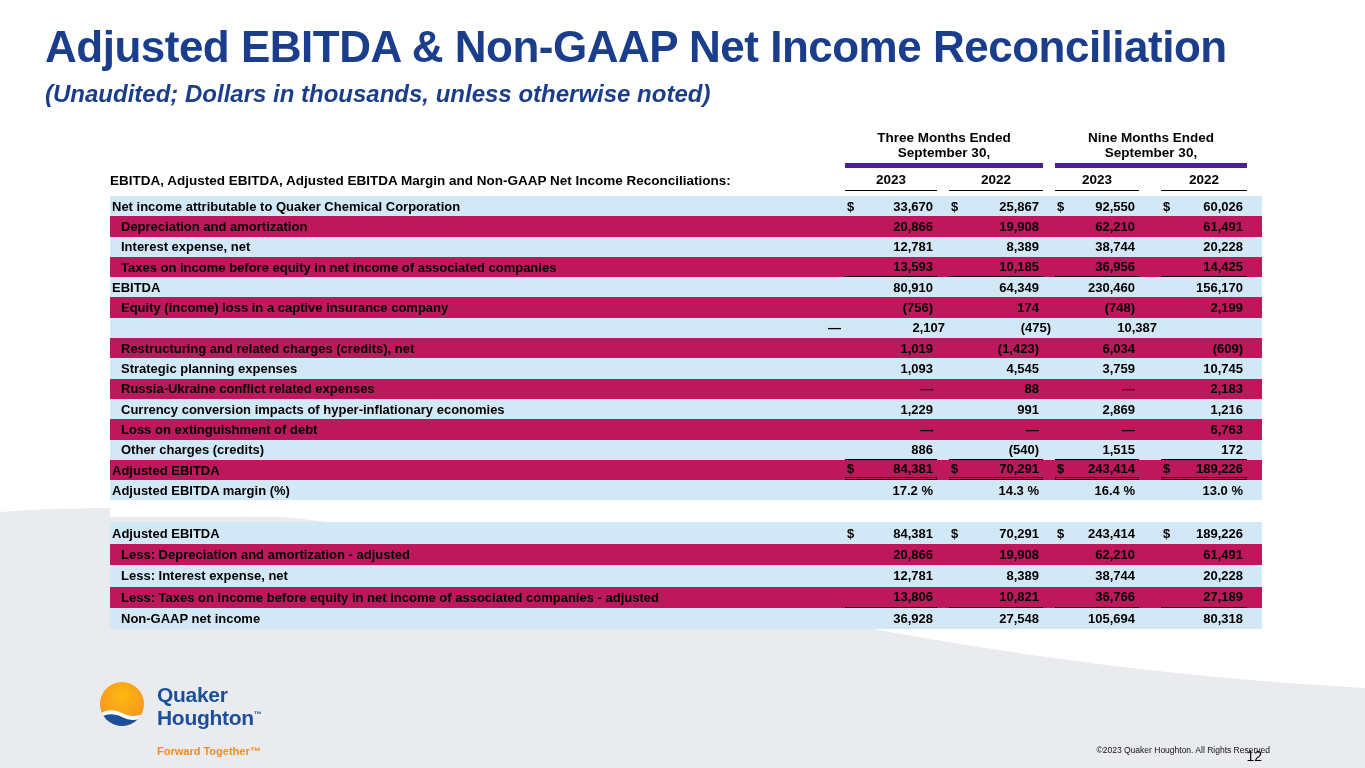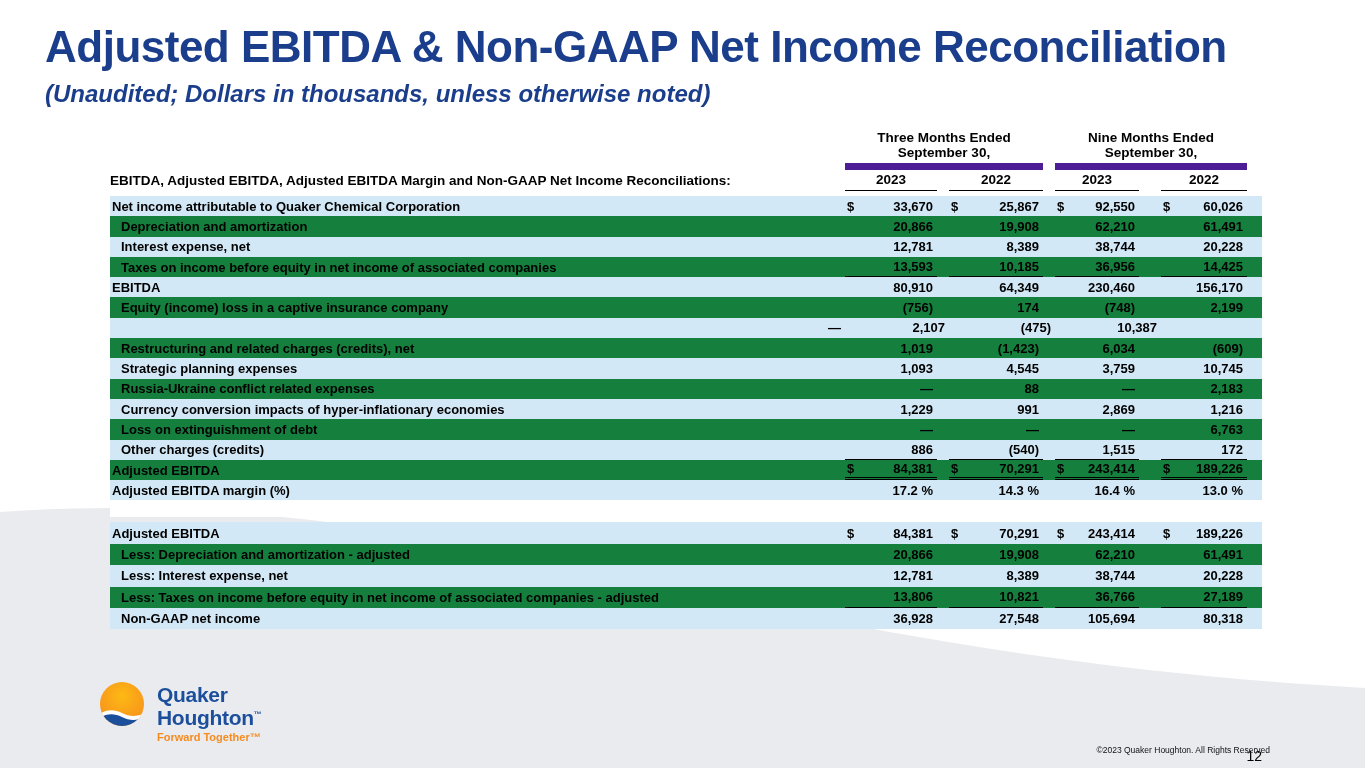--- a/index.html
+++ b/index.html
@@ -30,35 +30,35 @@
     color:var(--navy,#1B3E8C); white-space:nowrap;
   }
 
   
   .tablewrap { position:absolute; left:110px; top:130px; width:1152px; font-size:13px; }
   .grid-row { display:grid; grid-template-columns: 735px 92px 12px 94px 12px 84px 22px 86px 15px; }
   .hrow1 { display:grid; grid-template-columns: 735px 198px 12px 192px 15px; height:34px; }
   .group-head {
     display:flex; flex-direction:column; justify-content:flex-end; align-items:center;
     font-weight:bold; font-size:13.5px; line-height:15px;
-    border-bottom:7px solid #4c1d95; padding-bottom:3px; white-space:nowrap;
+    border-bottom:5px solid #4c1d95; padding-bottom:3px; white-space:nowrap;
   }
   .hrow2 { height:27px; }
   .hlabel {
     display:flex; align-items:flex-end; font-weight:bold; font-size:13.5px;
     padding-bottom:3px; white-space:nowrap; overflow:hidden;
   }
   .yhead {
     display:flex; align-items:flex-end; justify-content:center;
     font-weight:bold; font-size:13.5px; padding-bottom:3px;
     border-bottom:1px solid #000;
   }
 
   .tbody { margin-top:5px;font-weight:bold; }
-  .trow { height:20.3px; background:#15803d; }
+  .trow { height:20.3px; background:#be185d; }
   .s2 .trow { height:21.4px; }
   .trow.shaded { background:var(--row_shade,#D3E8F6); }
   .rlabel {
     display:flex; align-items:center; padding-left:2px;
     white-space:nowrap; overflow:hidden;
   }
   .rlabel.ind1 { padding-left:11px; }
   .cell {
     position:relative; height:100%;
     display:flex; align-items:center; justify-content:flex-end;
@@ -67,21 +67,21 @@
   .cell .dollar { position:absolute; left:2px; }
   .cell.bb { border-bottom:1px solid #000; }
   .cell.dbb { border-bottom:3px double #000; }
   .section-gap { height:17px; background:#ffffff; }
 
   
   .logo { position:absolute; left:98px; top:679px; display:flex; align-items:flex-start; }
   .logo-text { margin-left:9px; padding-top:6px; }
   .logo-line { font-size:21px; line-height:20px; font-weight:bold; color:var(--logo_blue,#1B4E9B); letter-spacing:-0.3px; }
   .logo-line .tm { font-size:8px; vertical-align:super; }
-  .logo-tagline { margin-top:3px; font-size:11px; font-weight:bold; color:var(--orange,#F68B1F); }
+  .logo-tagline { margin-top:17px; font-size:11px; font-weight:bold; color:var(--orange,#F68B1F); }
   .page-num { position:absolute; right:103px; top:748px; font-size:14px; color:#000; }
   .copyright { position:absolute; right:95px; top:745px; font-size:8.5px; color:#111; }
 </style>
 </head>
 <body>
 
 <div class="slide">
 
   <svg class="wave" viewBox="0 0 1365 280" preserveAspectRatio="none" aria-hidden="true">
     <path d="M0,24 C220,8 420,40 700,105 C950,163 1180,190 1365,200 L1365,280 L0,280 Z"></path>

